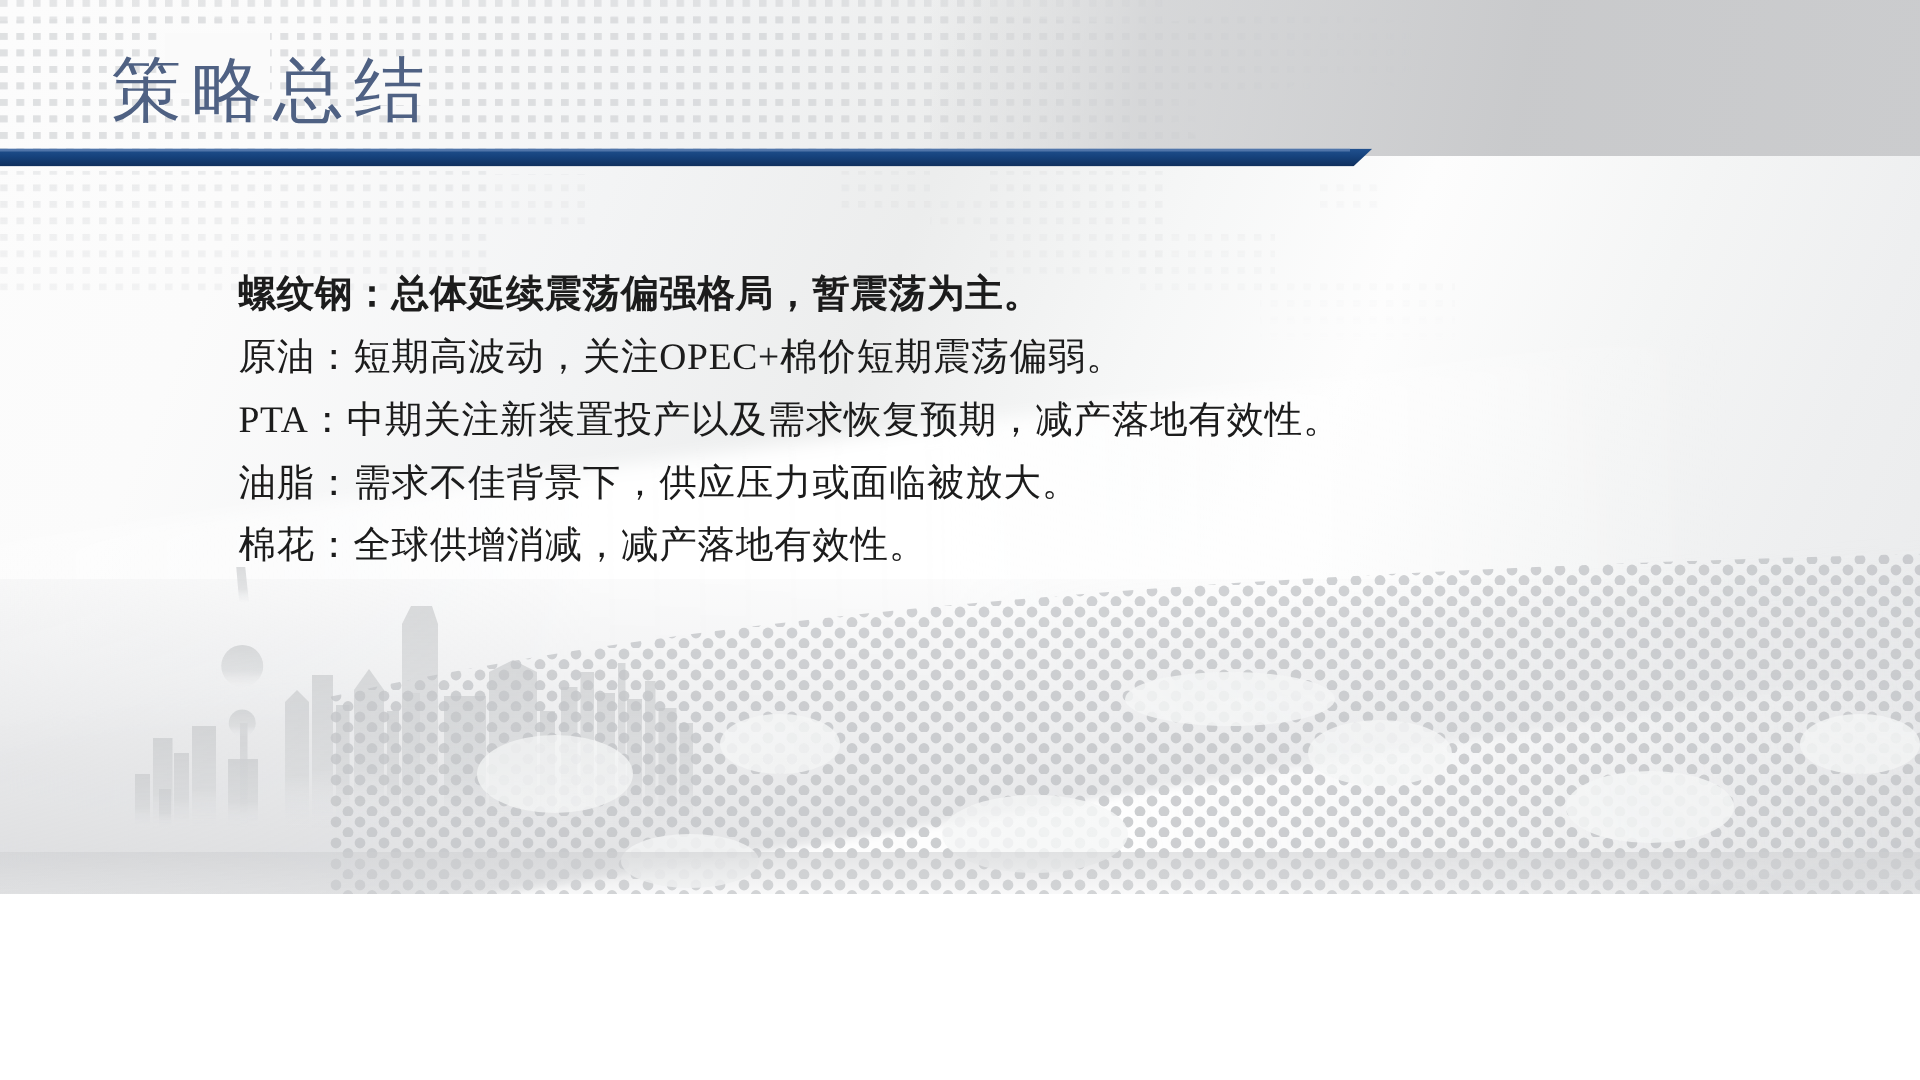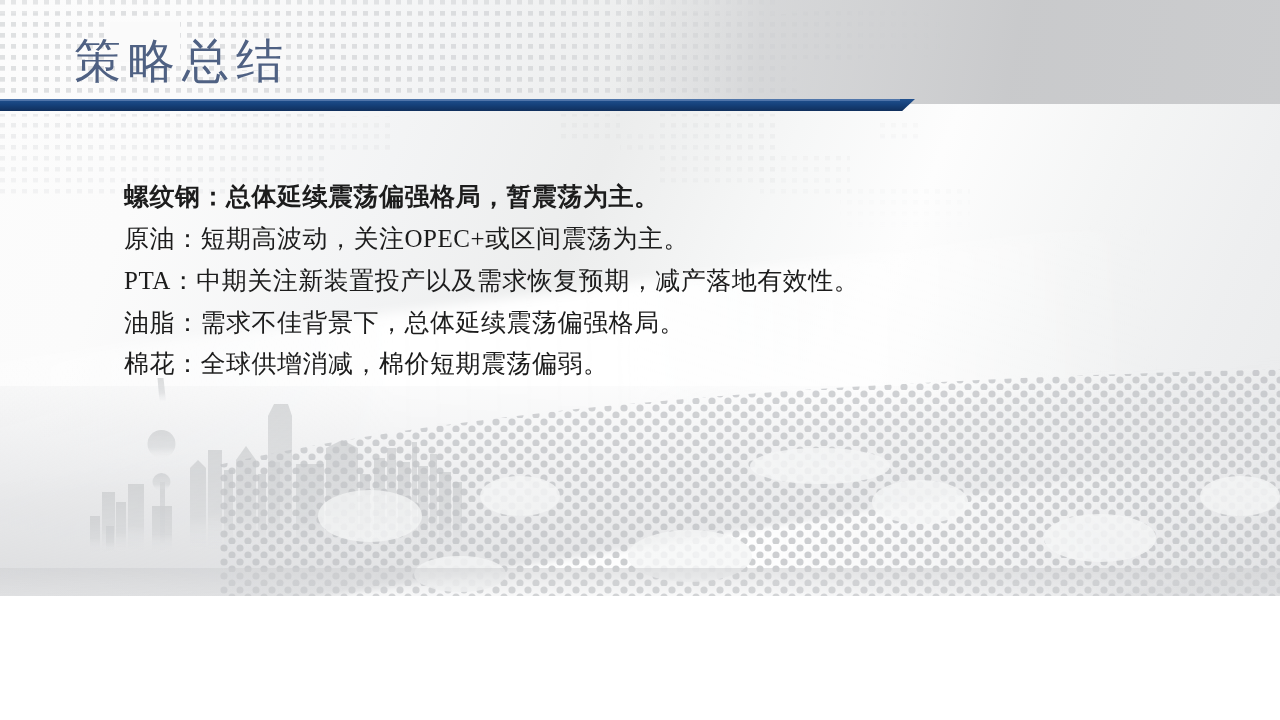--- a/index.html
+++ b/index.html
@@ -186,20 +186,21 @@
     top: 176px;
     width: 1060px;
   }
   .body-line {
     font-family: "Liberation Serif", "DejaVu Serif", serif;
     font-size: 25px;
     line-height: 42px;
     color: #1c1c1c;
     white-space: nowrap;
     letter-spacing: .5px;
+    margin-left: 35px;
   }
   .body-line.bold { font-weight: 700; }
   .body-line.tight { line-height: 40px; }
 </style>
 </head>
 <body>
 
 <div class="slide">
 
   <div class="bg-base"></div>
@@ -360,20 +361,20 @@
         <ellipse cx="880" cy="232" rx="56" ry="24"></ellipse>
         <ellipse cx="1020" cy="190" rx="40" ry="20"></ellipse>
         <ellipse cx="600" cy="160" rx="70" ry="18"></ellipse>
         <ellipse cx="240" cy="268" rx="46" ry="18"></ellipse>
       </g>
     </g>
   </svg>
 
   <div class="body-text">
     <div class="body-line bold">螺纹钢：总体延续震荡偏强格局，暂震荡为主。</div>
-    <div class="body-line">原油：短期高波动，关注OPEC+或区间震荡为主。</div>
+    <div class="body-line">原油：短期高波动，关注OPEC+棉价短期震荡偏弱。</div>
     <div class="body-line">PTA：中期关注新装置投产以及需求恢复预期，减产落地有效性。</div>
-    <div class="body-line">油脂：需求不佳背景下，总体延续震荡偏强格局。</div>
-    <div class="body-line tight">棉花：全球供增消减，棉价短期震荡偏弱。</div>
+    <div class="body-line">油脂：需求不佳背景下，供应压力或面临被放大。</div>
+    <div class="body-line tight">棉花：全球供增消减，减产落地有效性。</div>
   </div>
 
   <div class="bg-bottom-line"></div>
 </div>
 
 </body></html>

